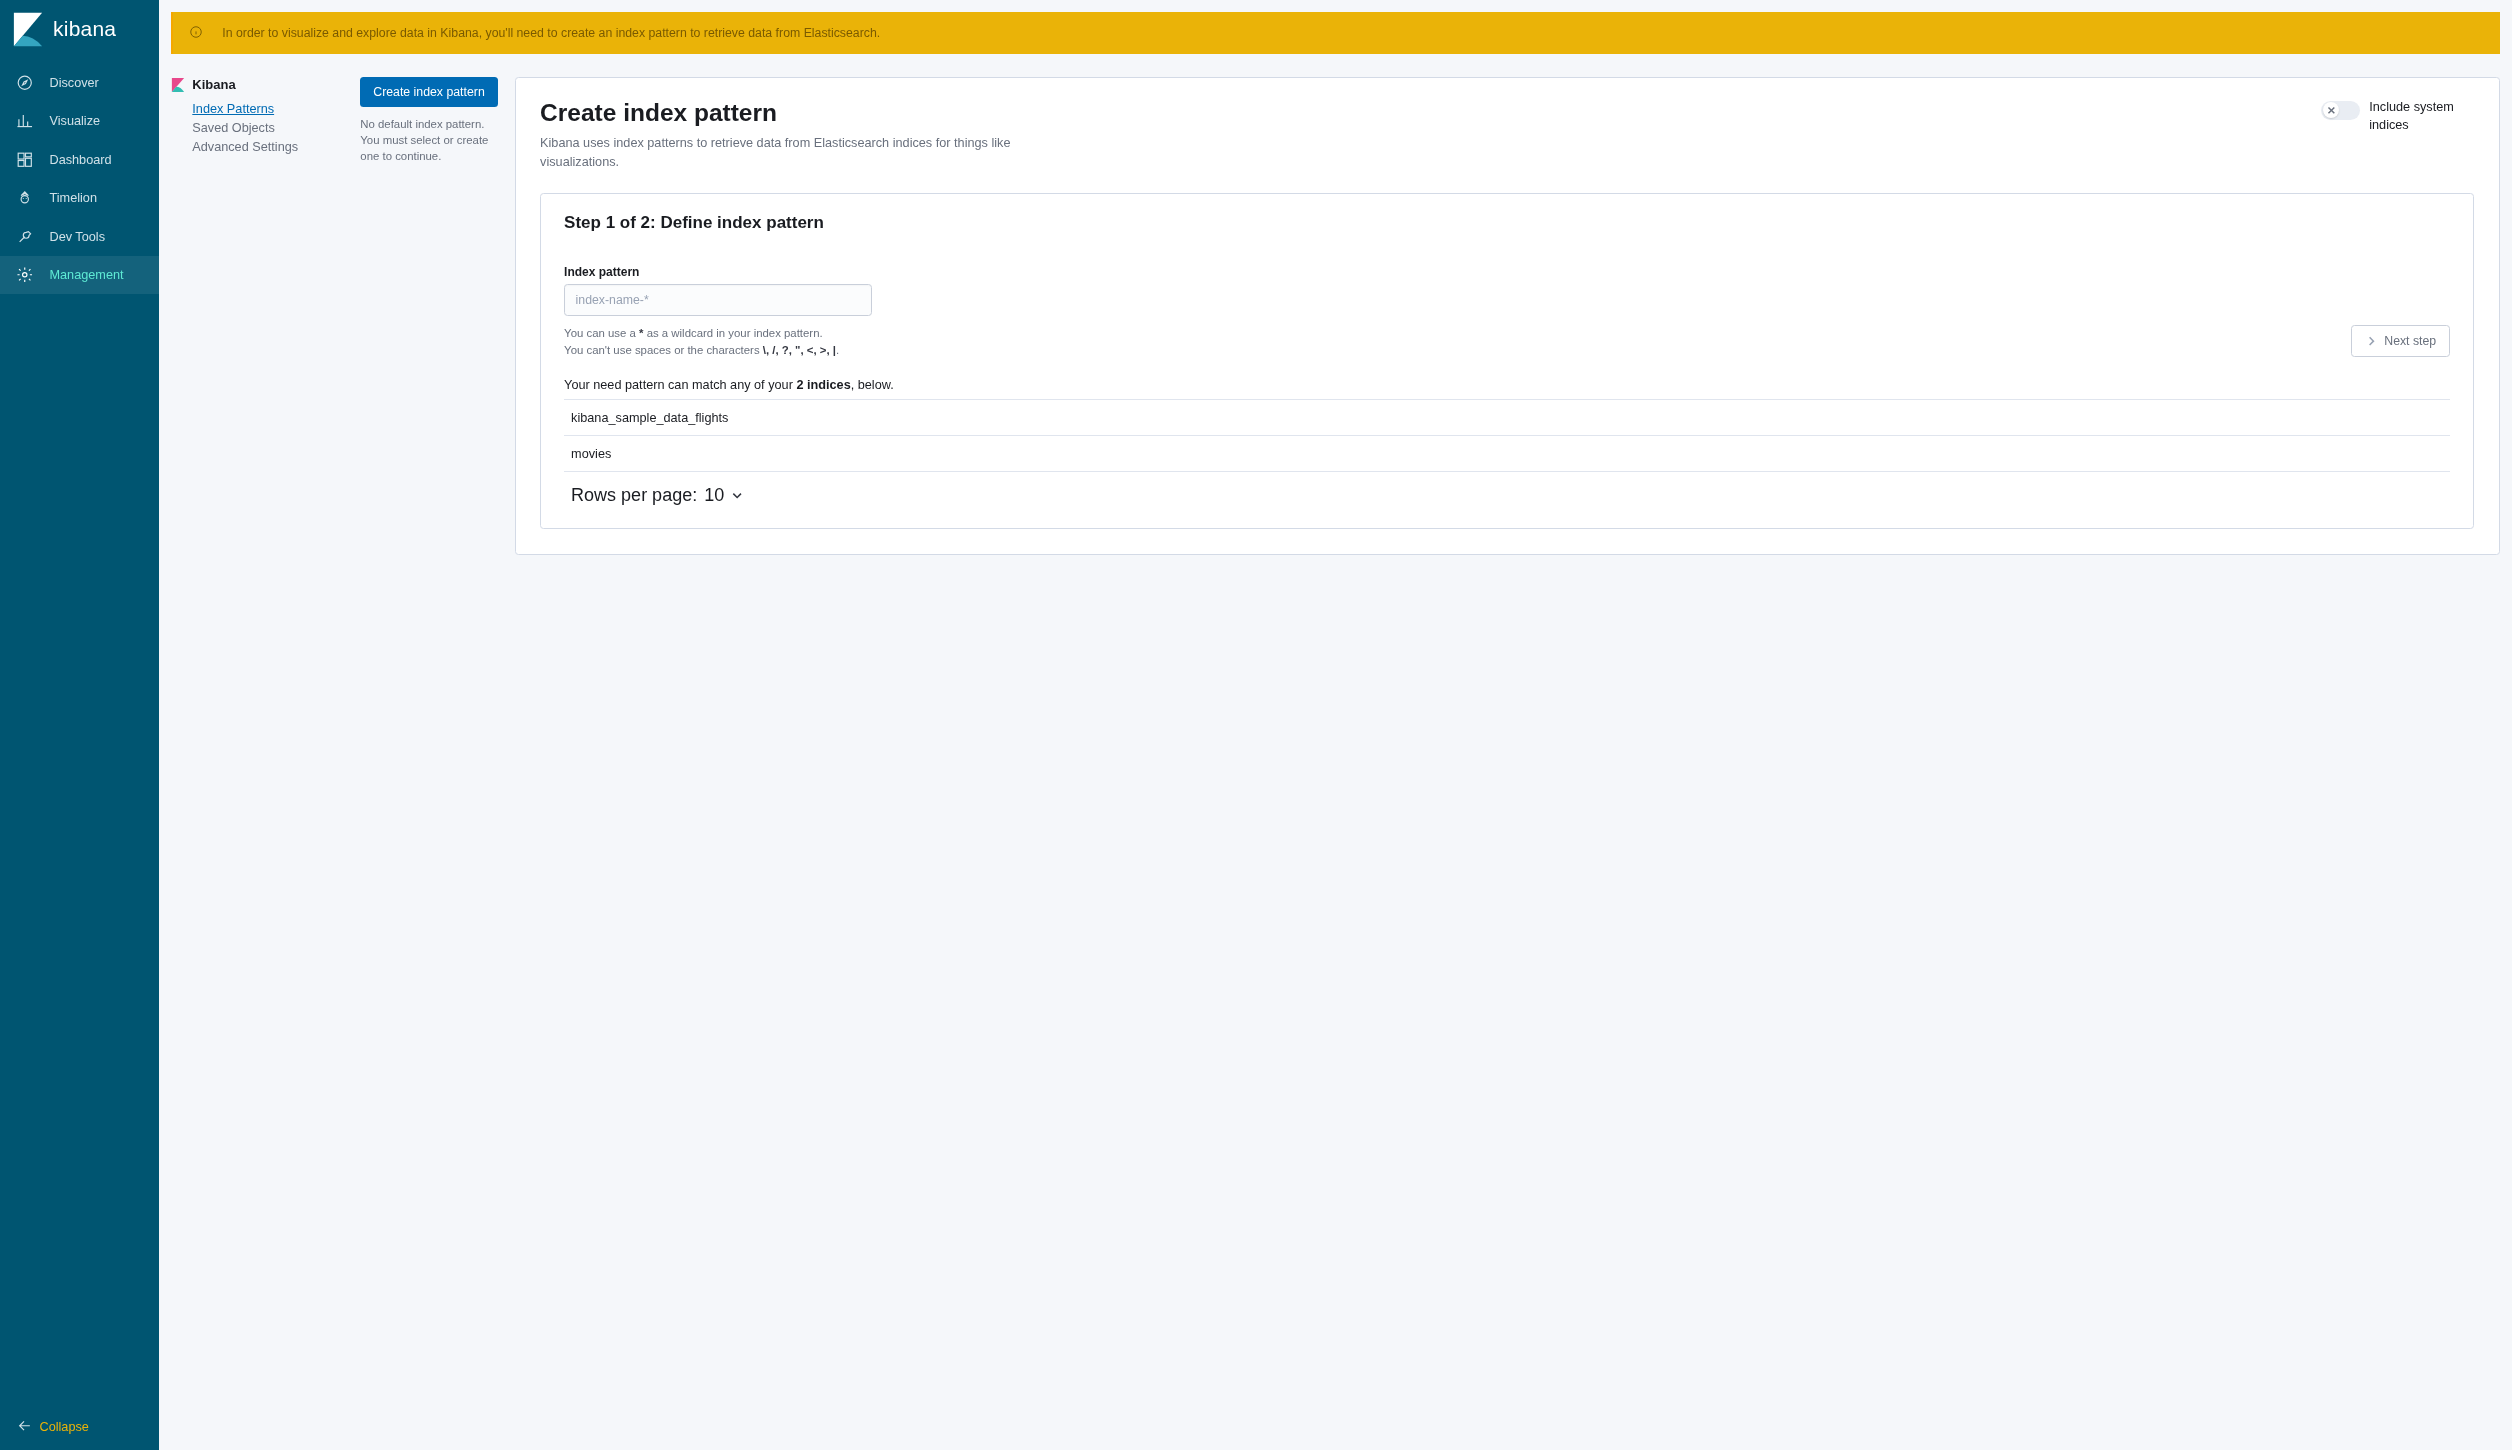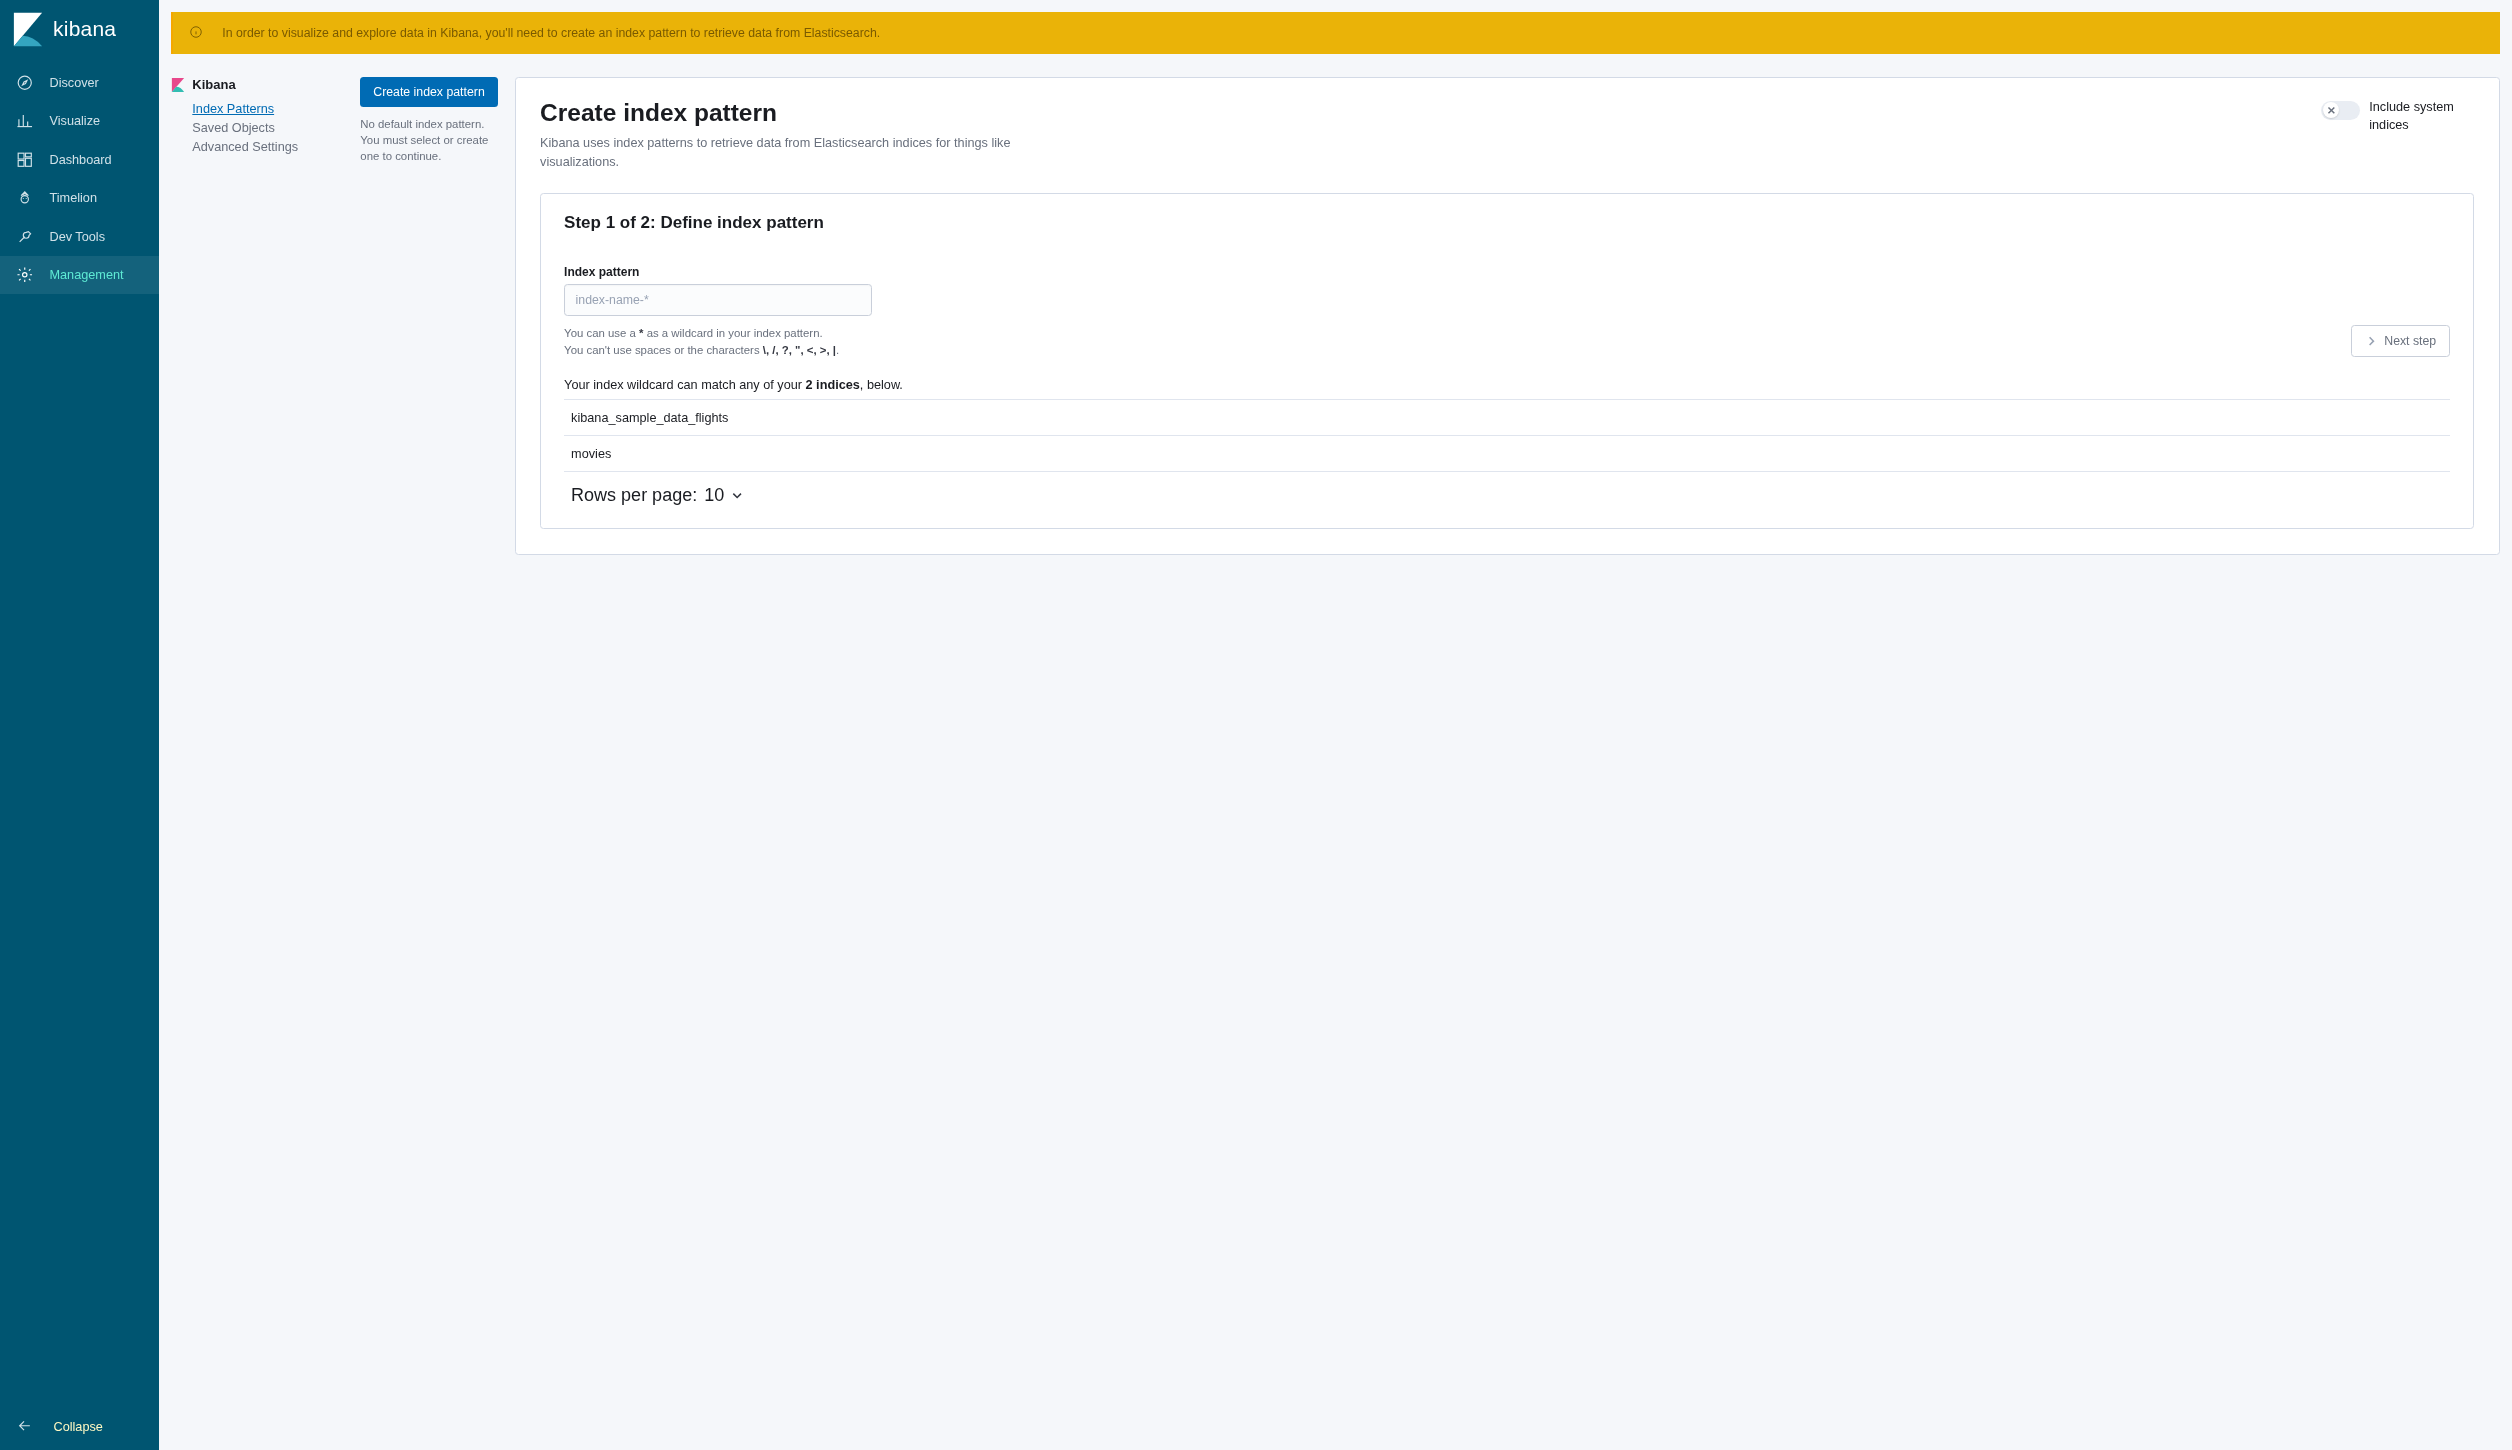--- a/index.html
+++ b/index.html
@@ -33,22 +33,22 @@
 .nav-item {
   display: flex; align-items: center; gap: 16px;
   padding: 10.5px 16px; font-size: 12.7px;
   color: #d0e1e8; cursor: pointer;
 }
 .nav-item.active { background: rgba(255,255,255,0.08); color:#5eead4; }
 .nav-icon { width:17.5px; height:17.5px; display:flex; align-items:center; justify-content:center; flex-shrink:0; }
 .nav-icon svg { width:17.5px; height:17.5px; stroke:#d0e1e8; fill:none; stroke-width:1.6; }
 .nav-item.active .nav-icon svg { stroke:#fff; }
 .collapse {
-  display:flex; align-items:center; gap:20px;
-  padding:12.3px 16px; color:#fef9c3; font-size:12.7px; cursor:pointer;
+  display:flex; align-items:center; gap:6px;
+  padding:12.3px 16px; color:#eab308; font-size:12.7px; cursor:pointer;
 }
 .collapse svg { width:17.5px; height:17.5px; stroke:#d0e1e8; fill:none; stroke-width:1.6; }
 
 
 .main { flex:1; display:flex; flex-direction:column; overflow:auto; }
 .callout {
   margin: 0 12.3px 0 0;
   margin-left: 0;
   border-left: 2.6px solid #f5a700;
   background: #eab308;
@@ -269,21 +269,21 @@
               <div><span>You can't use spaces or the characters </span><span class="bold">\, /, ?, ", &lt;, &gt;, |</span><span>.</span></div>
             </div>
             <button class="next-btn">
               <svg viewBox="0 0 16 16">
                   <path d="M6 3l5 5-5 5"></path>
                 </svg>
               <span>Next step</span>
             </button>
           </div>
           <p class="match-text">
-            <span>Your index wildcard can match any of your </span><b>2 indices</b><span>, below.</span>
+            <span>Your need pattern can match any of your </span><b>2 indices</b><span>, below.</span>
           </p>
           <div class="index-list">
             <div class="index-row">kibana_sample_data_flights</div>
             <div class="index-row">movies</div>
           </div>
           <div class="rows-per">
             <span>Rows per page: </span>
               <span>10</span>
             <svg viewBox="0 0 16 16">
                 <path d="M3 6l5 5 5-5"></path>

